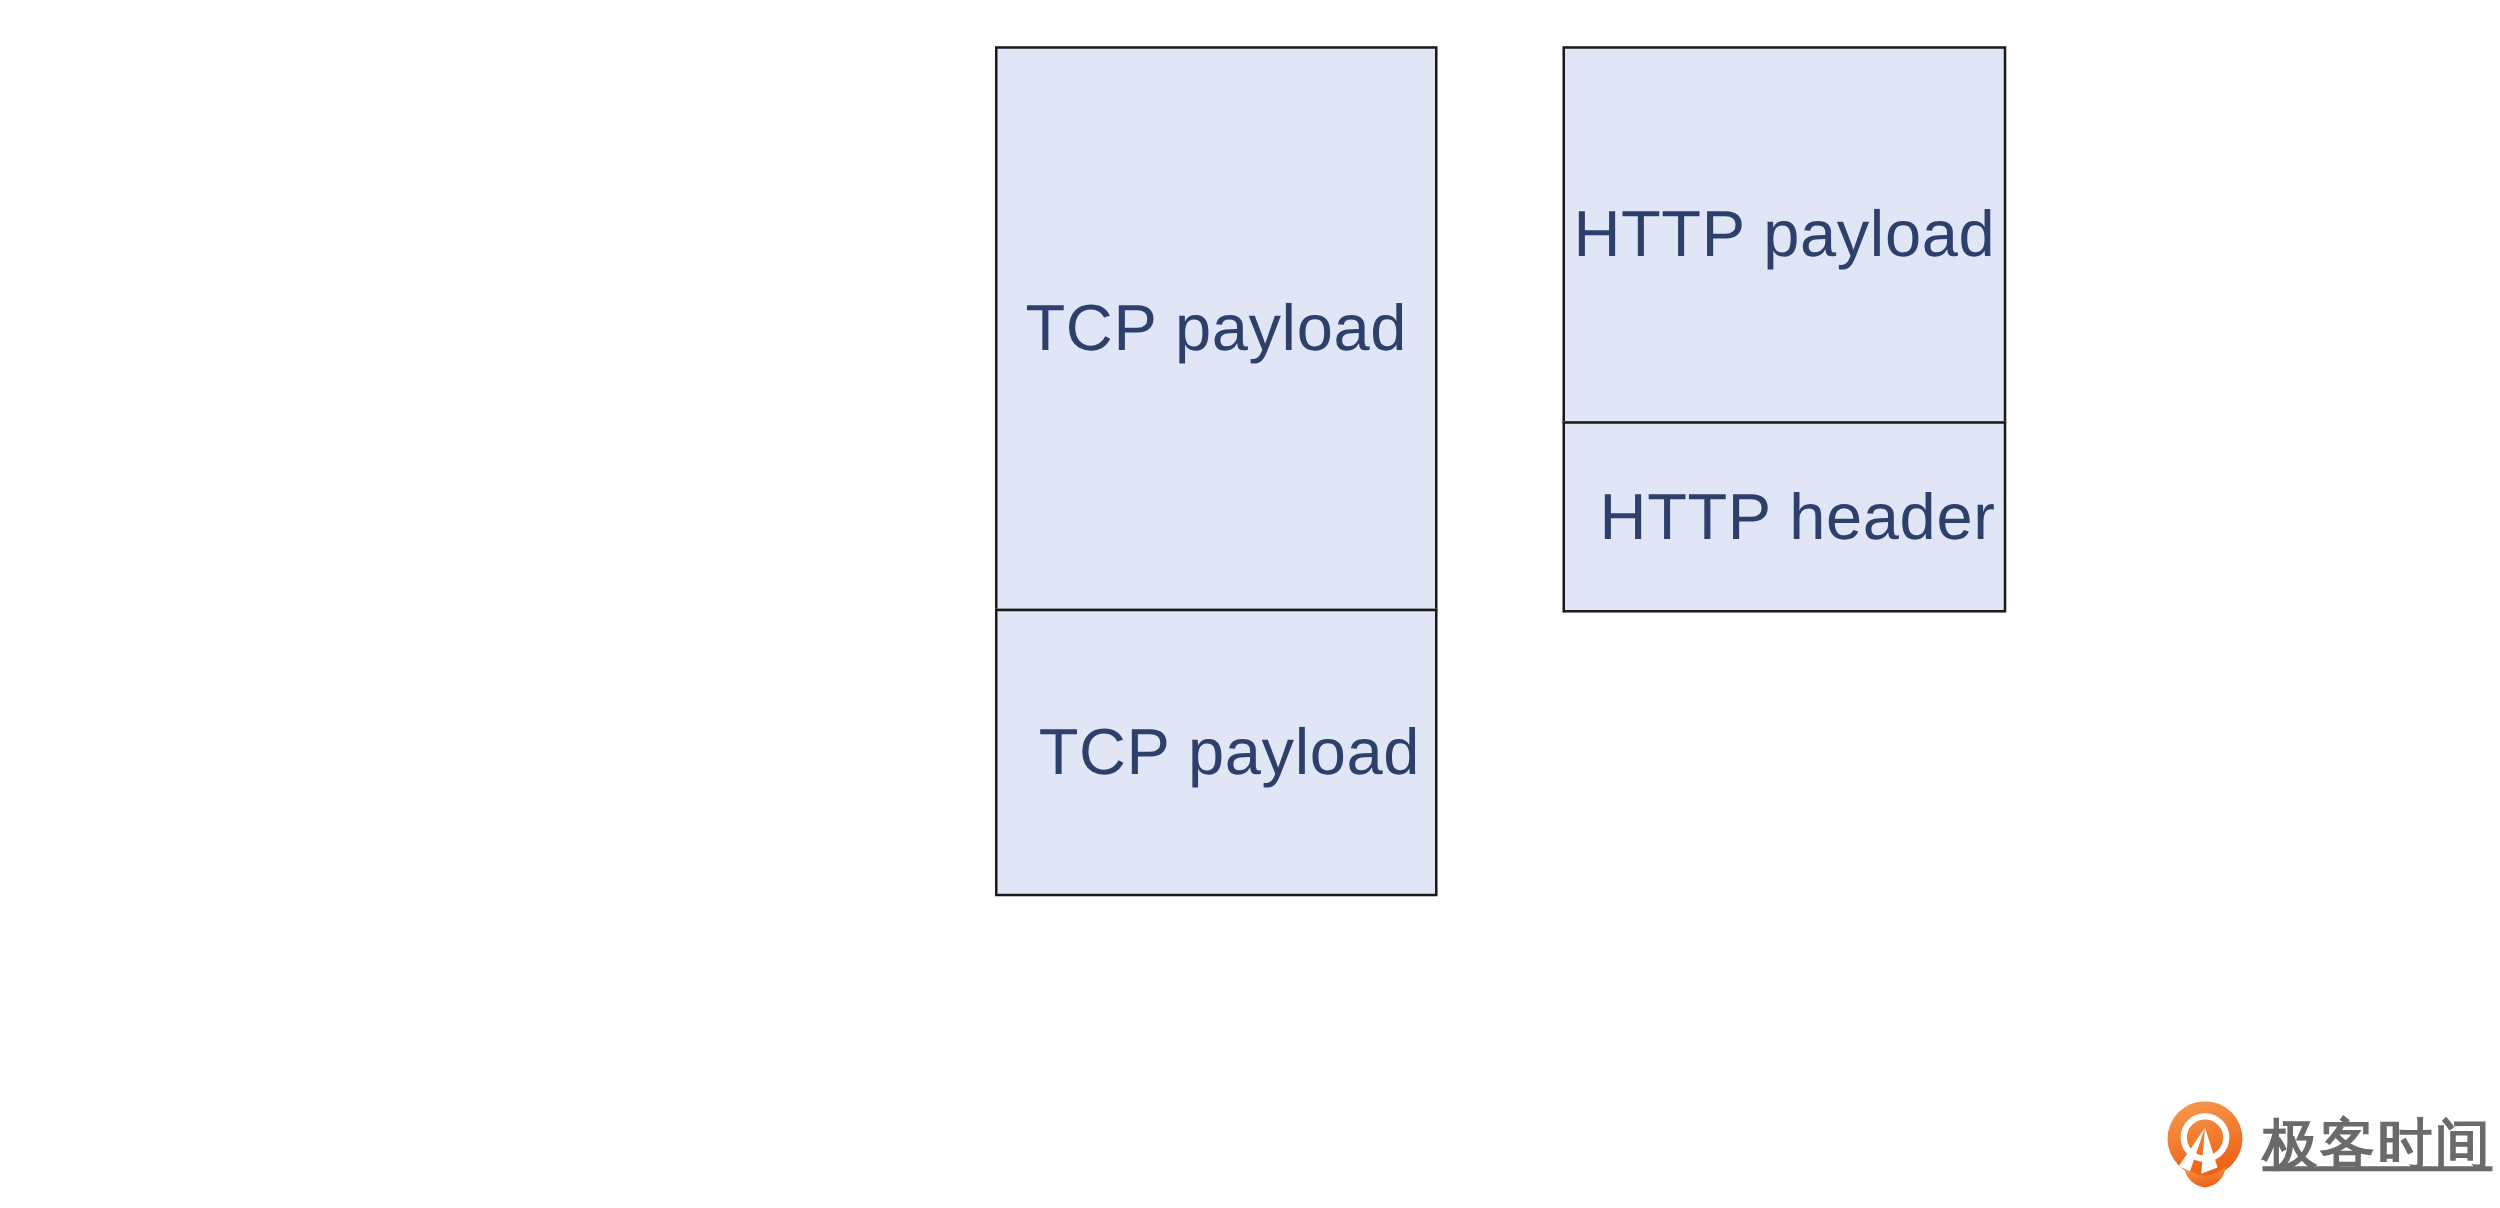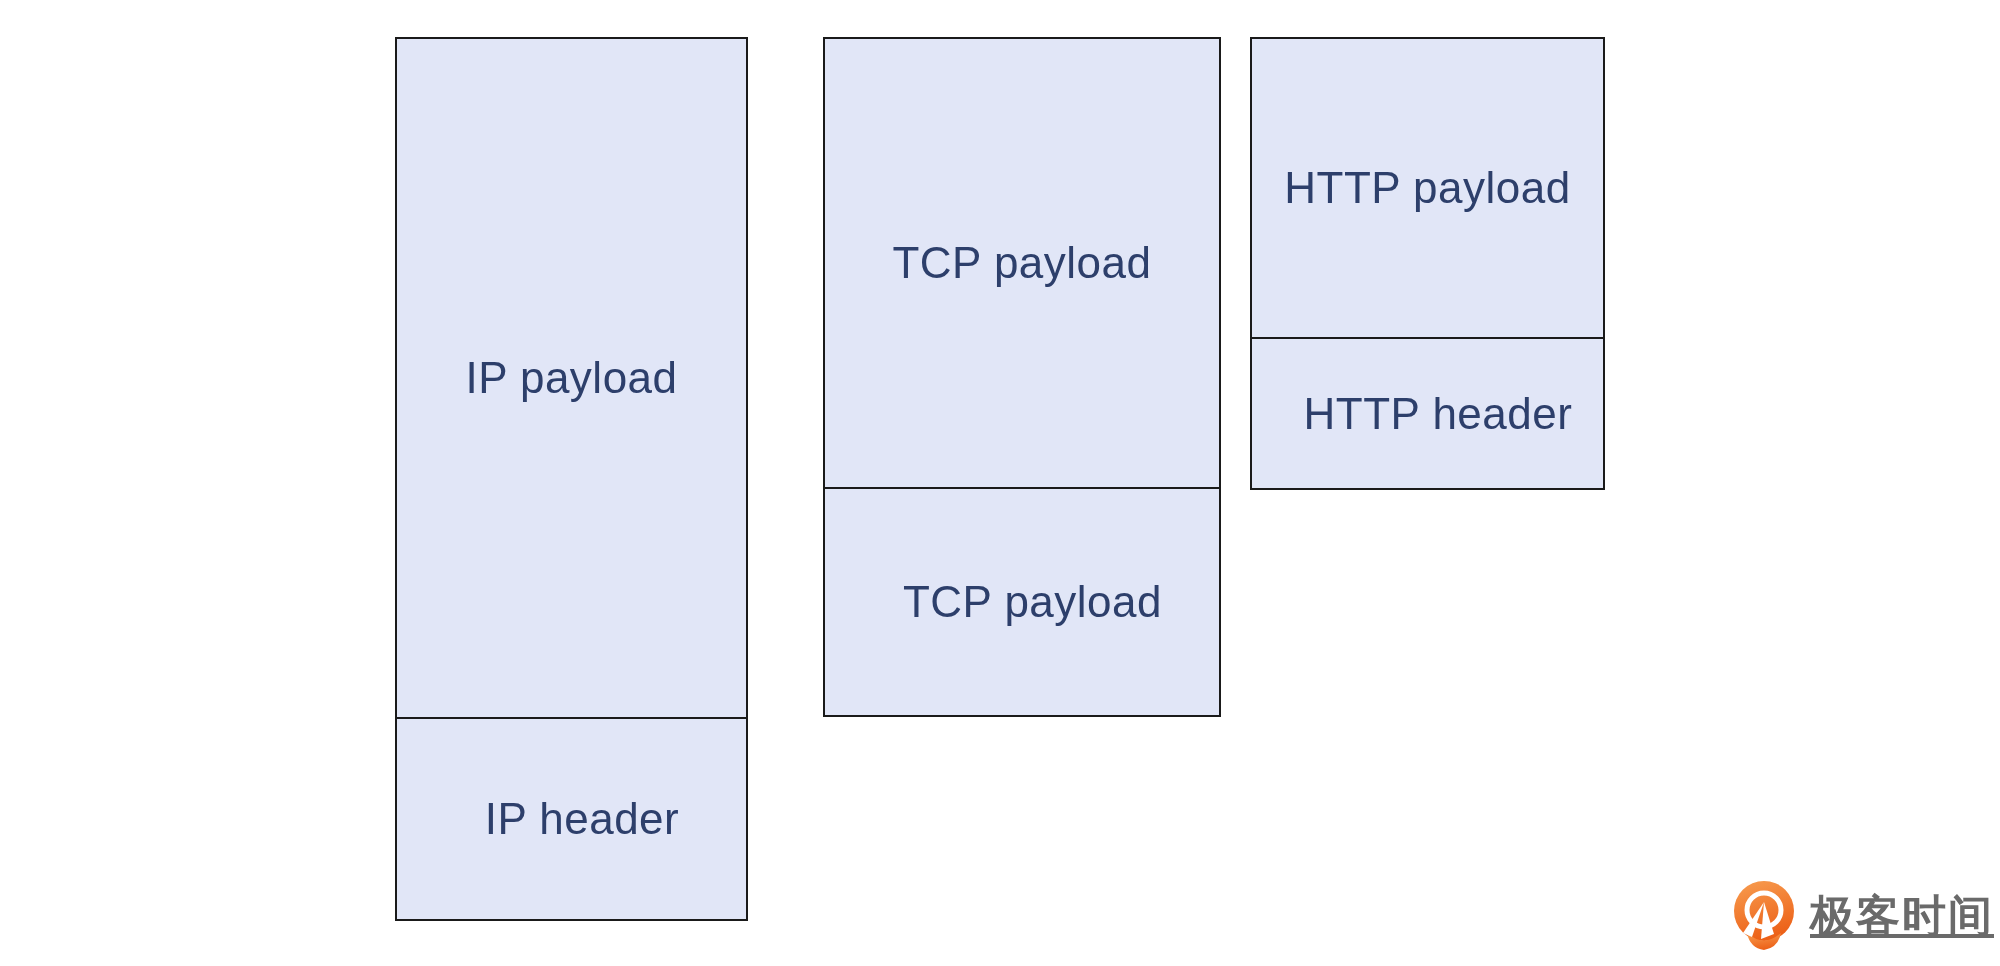--- a/index.html
+++ b/index.html
@@ -38,32 +38,32 @@
     background: var(--box-fill);
     display: flex;
     align-items: center;
     justify-content: center;
   }
   .segment + .segment {
     margin-top: -2px;
     padding-left: 21px;
   }
   .segment-label {
-    font-size: 44px;
+    font-size: 52px;
     font-weight: 400;
     color: var(--box-label-color);
     letter-spacing: 0.5px;
     white-space: nowrap;
   }
   
   #col-ip   { left: 395px;  top: 37px; width: 353px; }
   #ip-payload   { height: 682px; }
   #ip-header    { height: 204px; }
   
-  #col-tcp  { left: 823px;  top: 37px; width: 398px; }
+  #col-tcp  { left: 796px;  top: 37px; width: 354px; }
   #tcp-payload  { height: 452px; }
   #tcp-header   { height: 230px; }
   
   #col-http { left: 1250px; top: 37px; width: 355px; }
   #http-payload { height: 302px; }
   #http-header  { height: 153px; }
 
   
   .logo {
     position: absolute;
@@ -86,28 +86,20 @@
     line-height: 1;
     white-space: nowrap;
     text-decoration: underline;
   }
 </style>
 </head>
 <body>
 
 <div class="stage">
 
-  <div class="column" id="col-ip">
-    <div class="segment" id="ip-payload">
-      <span class="segment-label">IP payload</span>
-    </div>
-    <div class="segment" id="ip-header">
-      <span class="segment-label">IP header</span>
-    </div>
-  </div>
 
   <div class="column" id="col-tcp">
     <div class="segment" id="tcp-payload">
       <span class="segment-label">TCP payload</span>
     </div>
     <div class="segment" id="tcp-header">
       <span class="segment-label">TCP payload</span>
     </div>
   </div>
 

